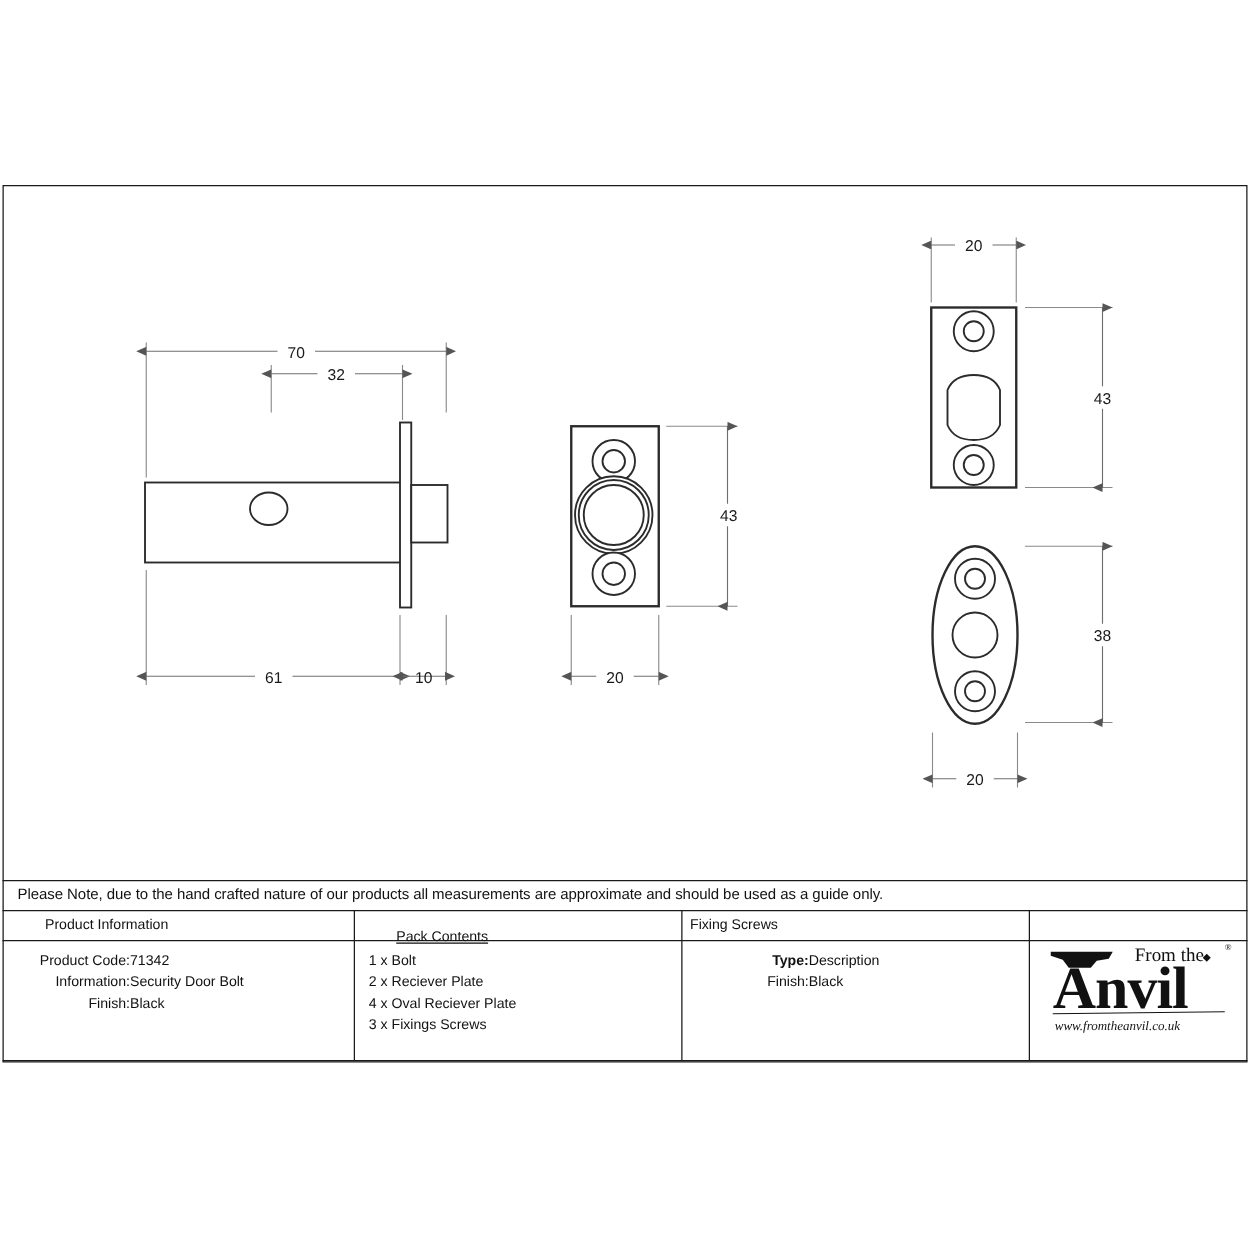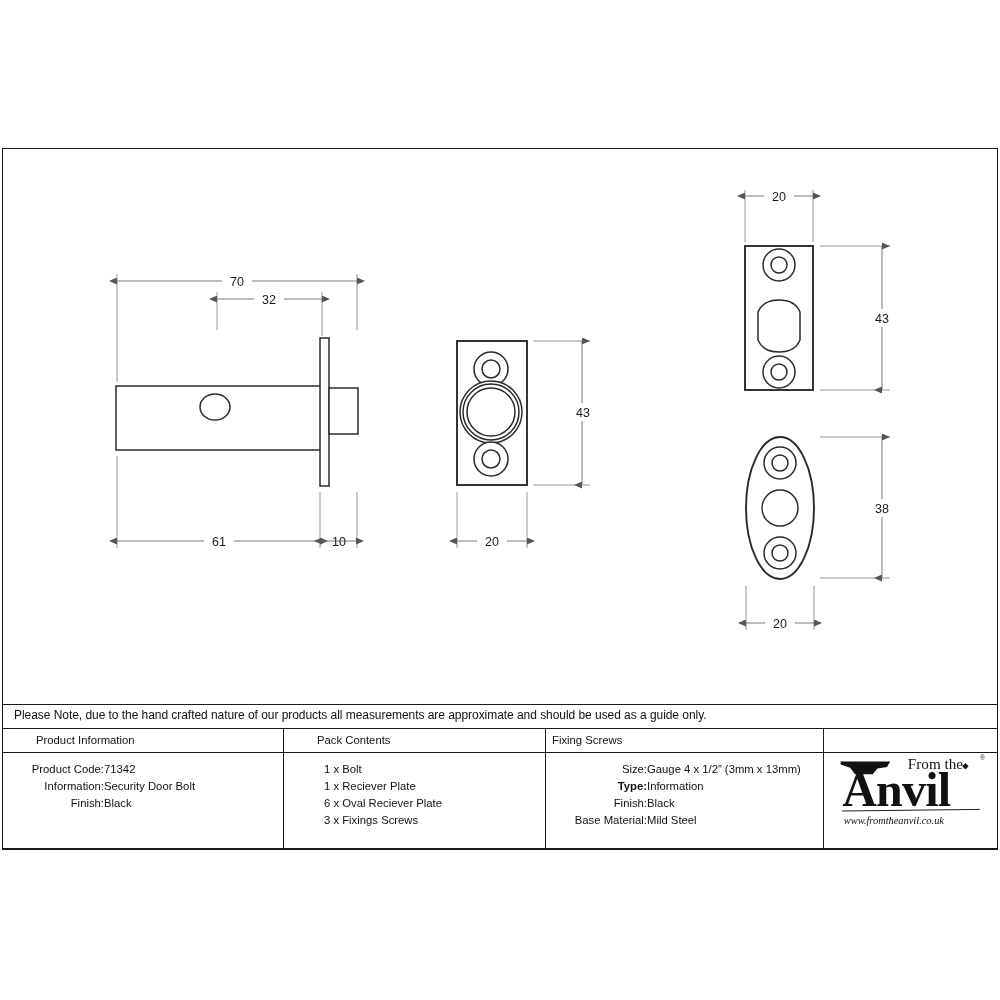--- a/index.html
+++ b/index.html
@@ -93,21 +93,21 @@
   }
   .kv-key { flex: 0 0 auto; }
   .kv-val { flex: 0 0 auto; }
 
   .list-block {
     position: absolute;
     font-size: 11.3px;
     color: #111;
     line-height: 17px;
   }
-  .list-block div { white-space: nowrap; margin-left: 29px; }
+  .list-block div { white-space: nowrap; }
 
   
   #logo-cell {
     position: absolute;
     left: 822px;
     top: 0;
     width: 174px;
     height: 166px;
   }
   #logo-inner {
@@ -287,61 +287,53 @@
     <div class="hline" style="top:48px;"></div>
     <div class="hline" style="top:144.4px;"></div>
 
     <div class="vline" style="left:281px;  top:24px;  height:120.4px;"></div>
     <div class="vline" style="left:543px;  top:24px;  height:120.4px;"></div>
     <div class="vline" style="left:820.5px;top:24px;  height:120.4px;"></div>
 
     <div class="note-text">Please Note, due to the hand crafted nature of our products all measurements are approximate and should be used as a guide only.</div>
 
     <div class="col-header" style="left:12px;  top:30px;">Product Information</div>
-    <div class="col-header" style="left:293px; top:30px;">Pack Contents</div>
+    <div class="col-header" style="left:293px; top:40px;text-decoration:underline;">Pack Contents</div>
     <div class="col-header" style="left:528px; top:30px;">Fixing Screws</div>
 
     <div class="kv-table" style="left:12px; top:57px;">
       <div class="kv-row">
         <span class="kv-key" style="width:90px;">Product Code:</span>
         <span class="kv-val">71342</span>
       </div>
       <div class="kv-row">
         <span class="kv-key" style="width:90px;">Information:</span>
         <span class="kv-val">Security Door Bolt</span>
       </div>
       <div class="kv-row">
         <span class="kv-key" style="width:90px;">Finish:</span>
         <span class="kv-val">Black</span>
       </div>
     </div>
 
     <div class="list-block" style="left:293px; top:57px;">
       <div>1 x Bolt</div>
-      <div>1 x Reciever Plate</div>
-      <div>6 x Oval Reciever Plate</div>
+      <div>2 x Reciever Plate</div>
+      <div>4 x Oval Reciever Plate</div>
       <div>3 x Fixings Screws</div>
     </div>
 
     <div class="kv-table" style="left:555px; top:57px;">
       <div class="kv-row">
-        <span class="kv-key" style="width:90px;">Size:</span>
-        <span class="kv-val">Gauge 4 x 1/2” (3mm x 13mm)</span>
-      </div>
-      <div class="kv-row">
         <span class="kv-key" style="width:90px;font-weight:bold;">Type:</span>
-        <span class="kv-val">Information</span>
+        <span class="kv-val">Description</span>
       </div>
       <div class="kv-row">
         <span class="kv-key" style="width:90px;">Finish:</span>
         <span class="kv-val">Black</span>
-      </div>
-      <div class="kv-row">
-        <span class="kv-key" style="width:90px;">Base Material:</span>
-        <span class="kv-val">Mild Steel</span>
       </div>
     </div>
 
     <div id="logo-cell">
       <div id="logo-inner">
         <svg viewBox="0 0 200 112" width="160" height="90" xmlns="http://www.w3.org/2000/svg">
 
           <g>
             <path d="M12,24 L74,24 L70,31 L58,33 L52,40 L30,40 L24,32 L12,28 Z" fill="#111"></path>
           </g>

